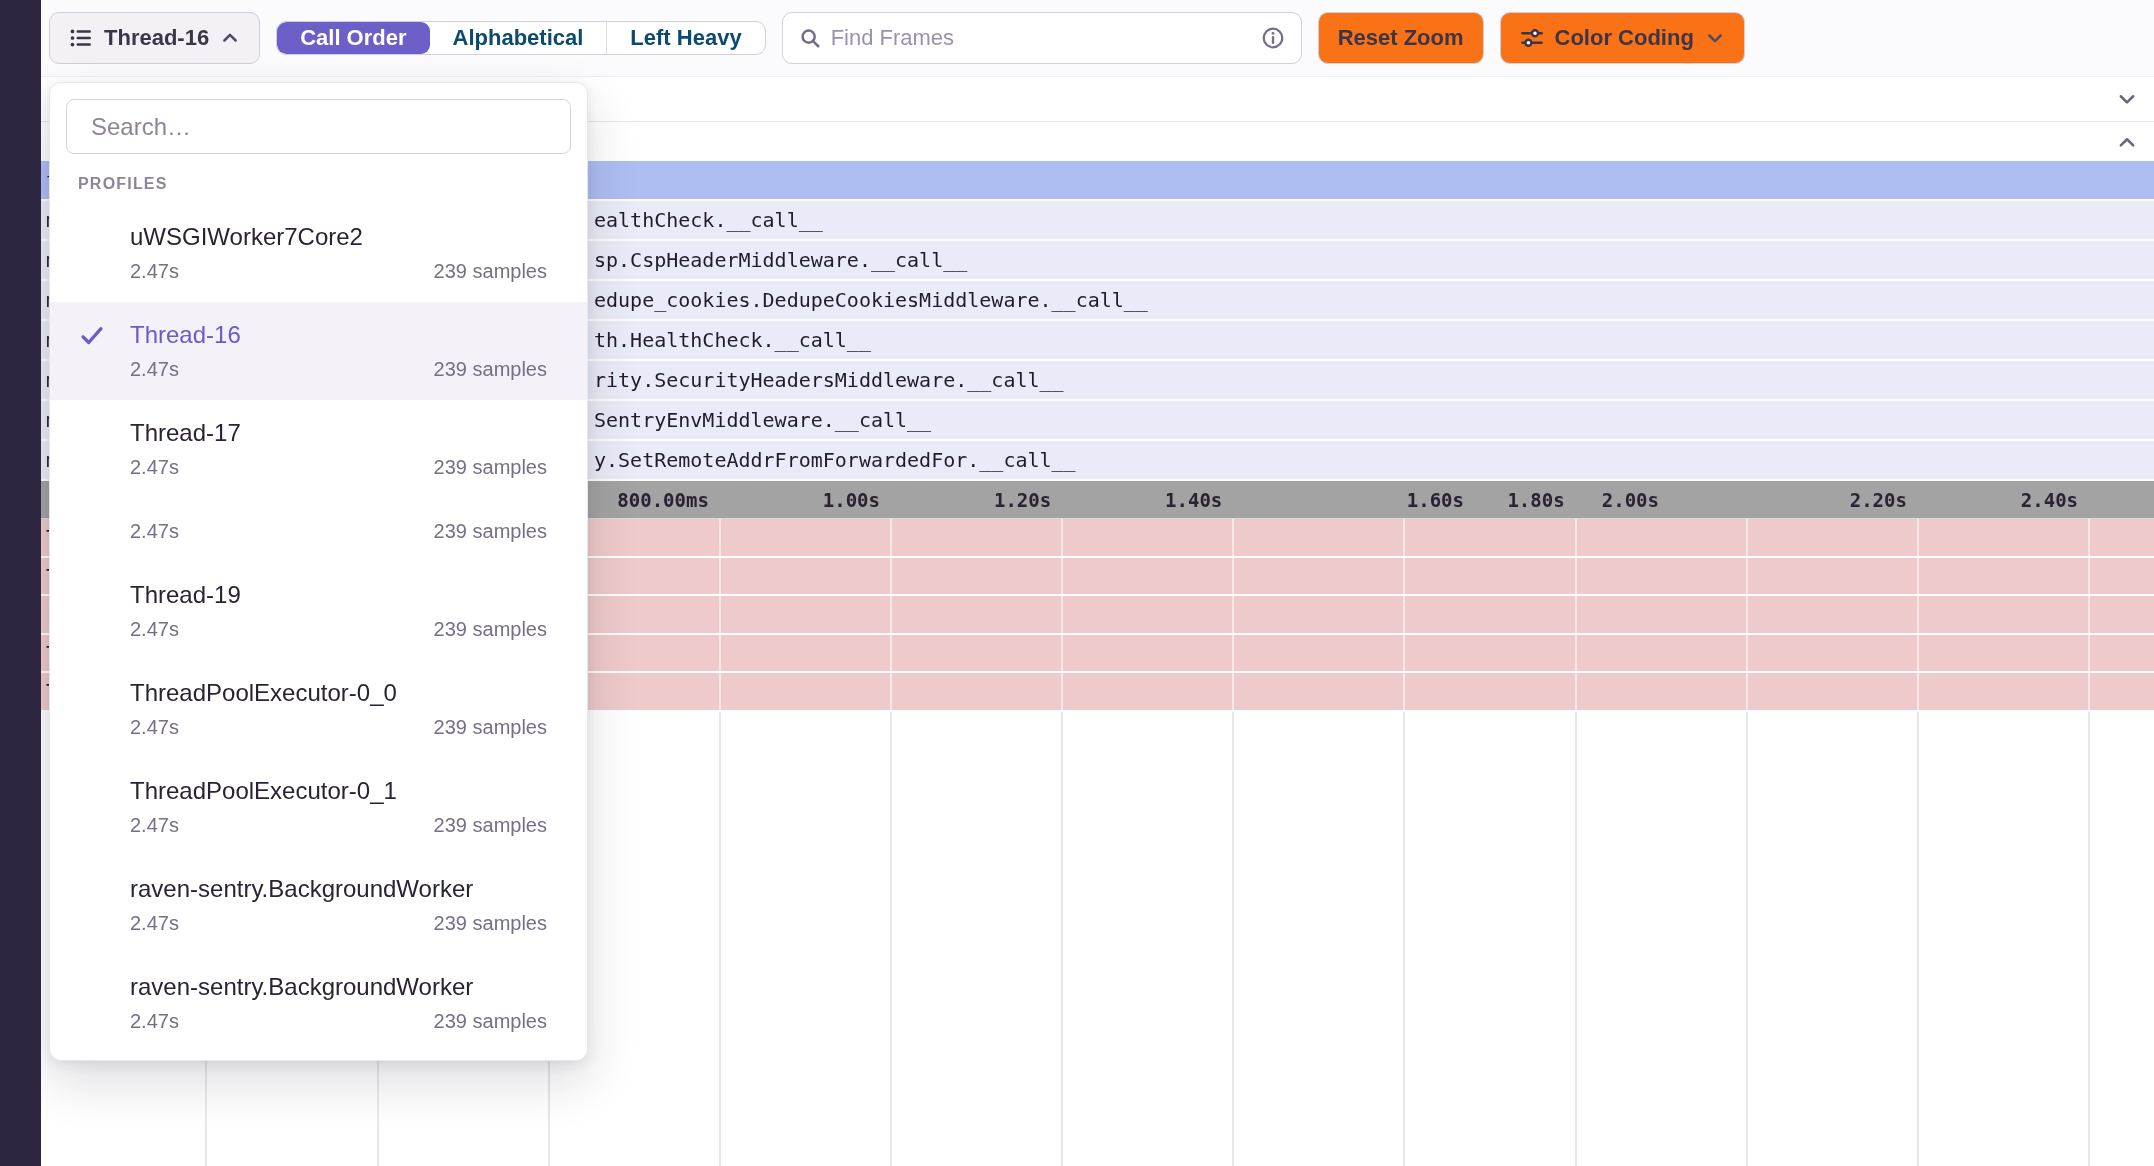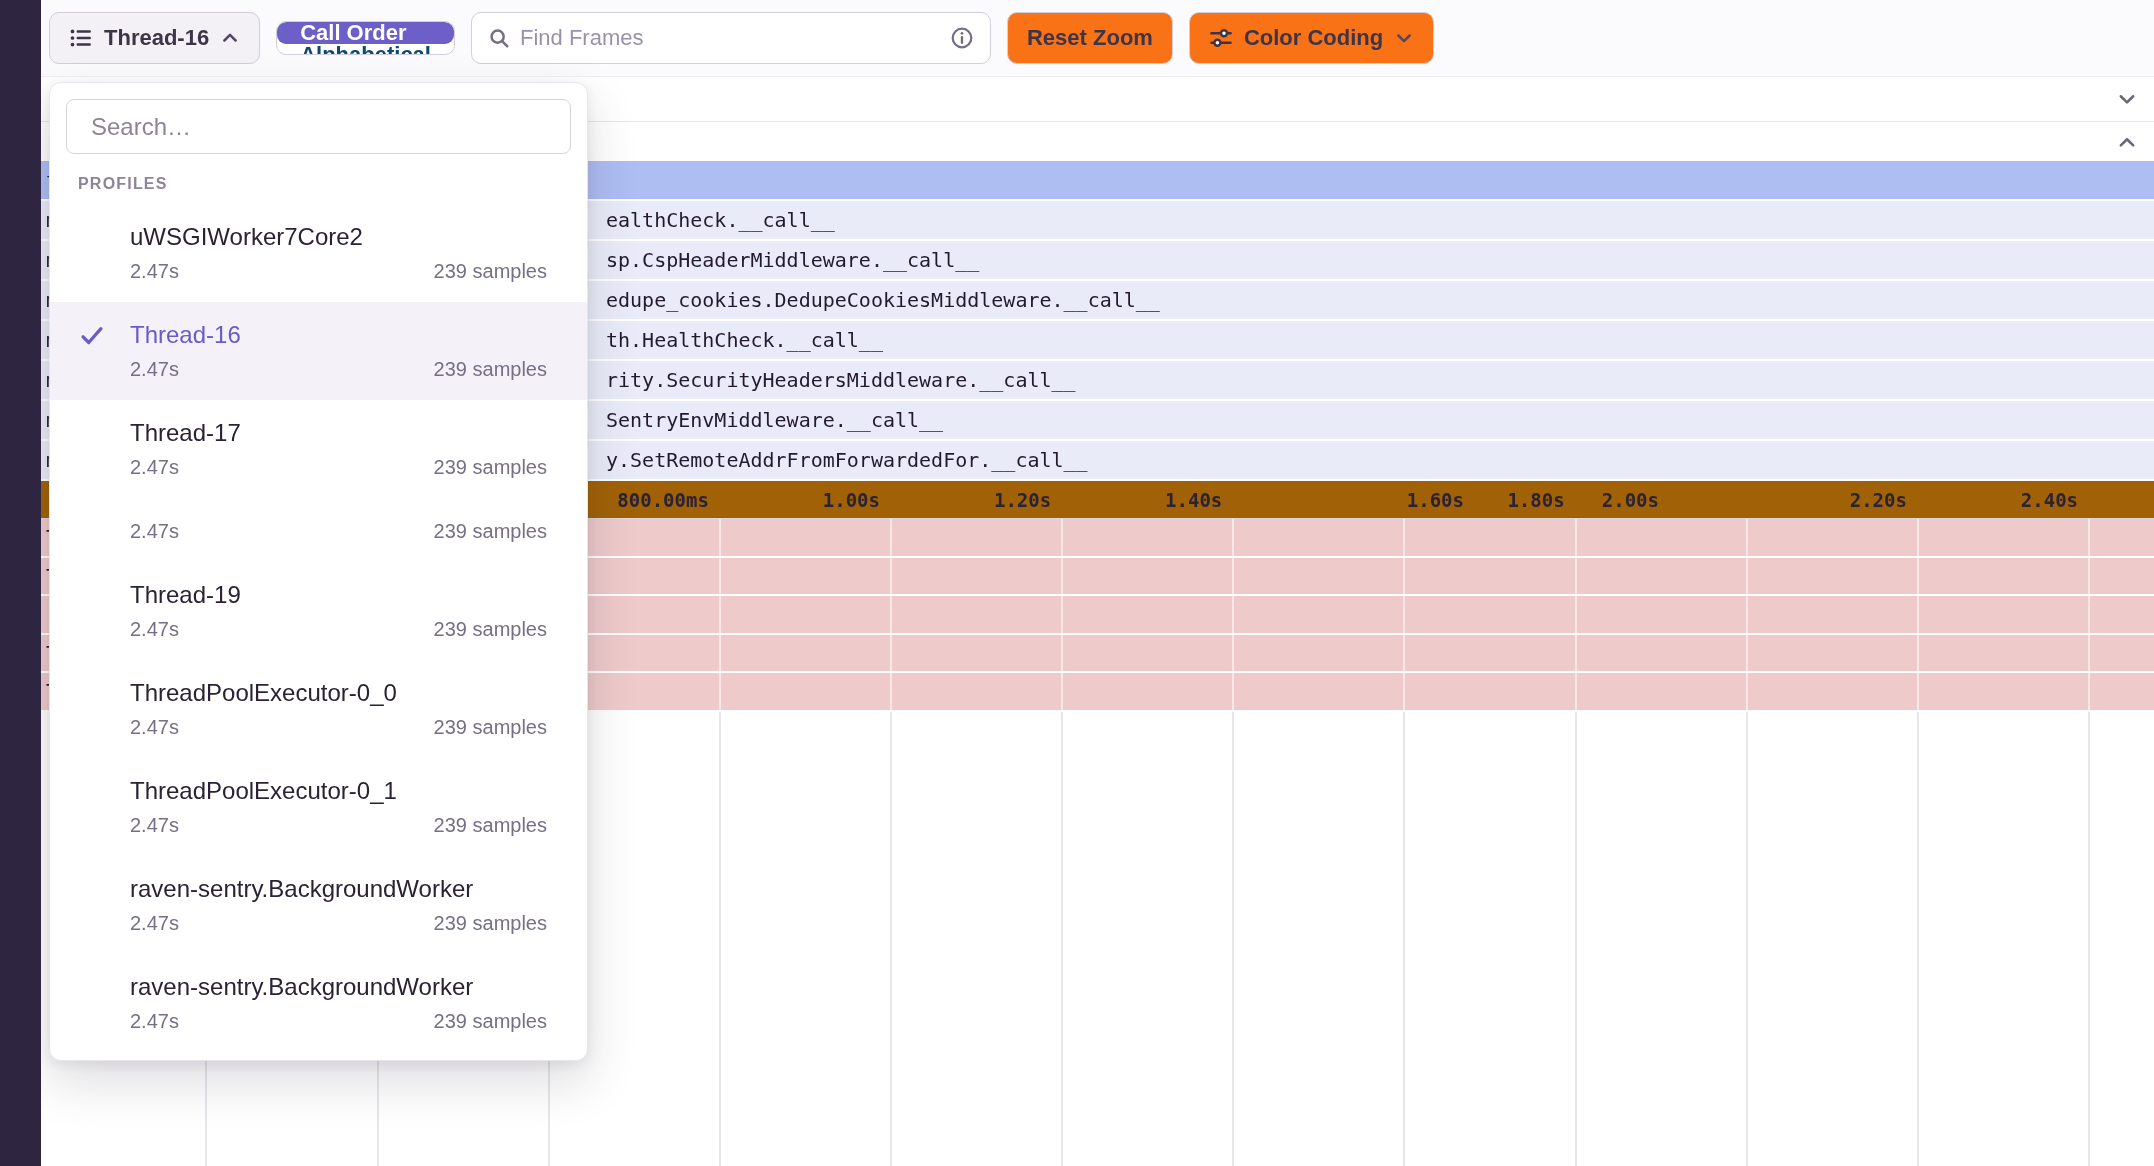--- a/index.html
+++ b/index.html
@@ -31,21 +31,20 @@
     background: #f97316; border: 1.5px solid #d4cdda; border-radius: 10px;
     padding: 0 19px; cursor: pointer;
     font: 600 22px/1 "Liberation Sans", sans-serif; color: #3d3447;
     white-space: nowrap;
   }
   .thread-btn { background: #f3f1f6; }
   .segmented {
     height: 34px; display: inline-flex; align-items: stretch;
     background: #fff; border: 1.5px solid #d4cdda; border-radius: 10px;
     overflow: hidden;
-    flex-direction: column;
   }
   .seg-btn {
     border: none; background: transparent; cursor: pointer;
     display: flex; align-items: center; padding: 0 23px;
     font: 600 22px/1 "Liberation Sans", sans-serif; color: #0c4a6e;
   }
   .seg-btn.active { background: #6c5fc7; color: #fff; border-radius: 9px; }
   .seg-btn:not(.active) + .seg-btn:not(.active) { border-left: 1.5px solid #dcd6e1; }
 
   .search-field {
@@ -75,25 +74,25 @@
     background: #aebdf2; border-bottom: 2px solid #fff; cursor: pointer;
   }
   .sliver {
     position: absolute; left: 5px; top: 50%; transform: translateY(-50%);
     font: 400 20px "DejaVu Sans Mono", monospace; color: #231a2e; white-space: nowrap;
   }
   #flame-rows { position: absolute; left: 0; right: 0; top: 201px; }
   .flame-row { position: relative; height: 40px; background: #e9ecf8; border-bottom: 2px solid #fff; cursor: pointer; }
   .frame-text {
     position: absolute; left: 553px; top: 50%; transform: translateY(-50%);
-    font: 400 20px "DejaVu Sans Mono", monospace; color: #231a2e; white-space: nowrap; margin-left: 12px;
+    font: 400 20px "DejaVu Sans Mono", monospace; color: #231a2e; white-space: nowrap;
   }
   .axis-row {
     position: absolute; left: 0; right: 0; top: 481px; height: 38px;
-    background: #a16207; border-bottom: 1.5px solid #dbd8df;
+    background: #a3a3a3; border-bottom: 1.5px solid #dbd8df;
   }
   .axis-label {
     position: absolute; top: 50%; transform: translate(-100%, -50%);
     font: 700 19px "DejaVu Sans Mono", monospace; color: #2b2233; white-space: nowrap;
   }
   #pink-rows { position: absolute; left: 0; right: 0; top: 519px; }
   .pink-row { position: relative; height: 38.5px; background: #eecaca; border-bottom: 2px solid #fff; cursor: pointer; }
 
   .grid { position: absolute; left: 0; right: 0; pointer-events: none; }
   #grid-pink  { top: 519px; height: 193px; }

